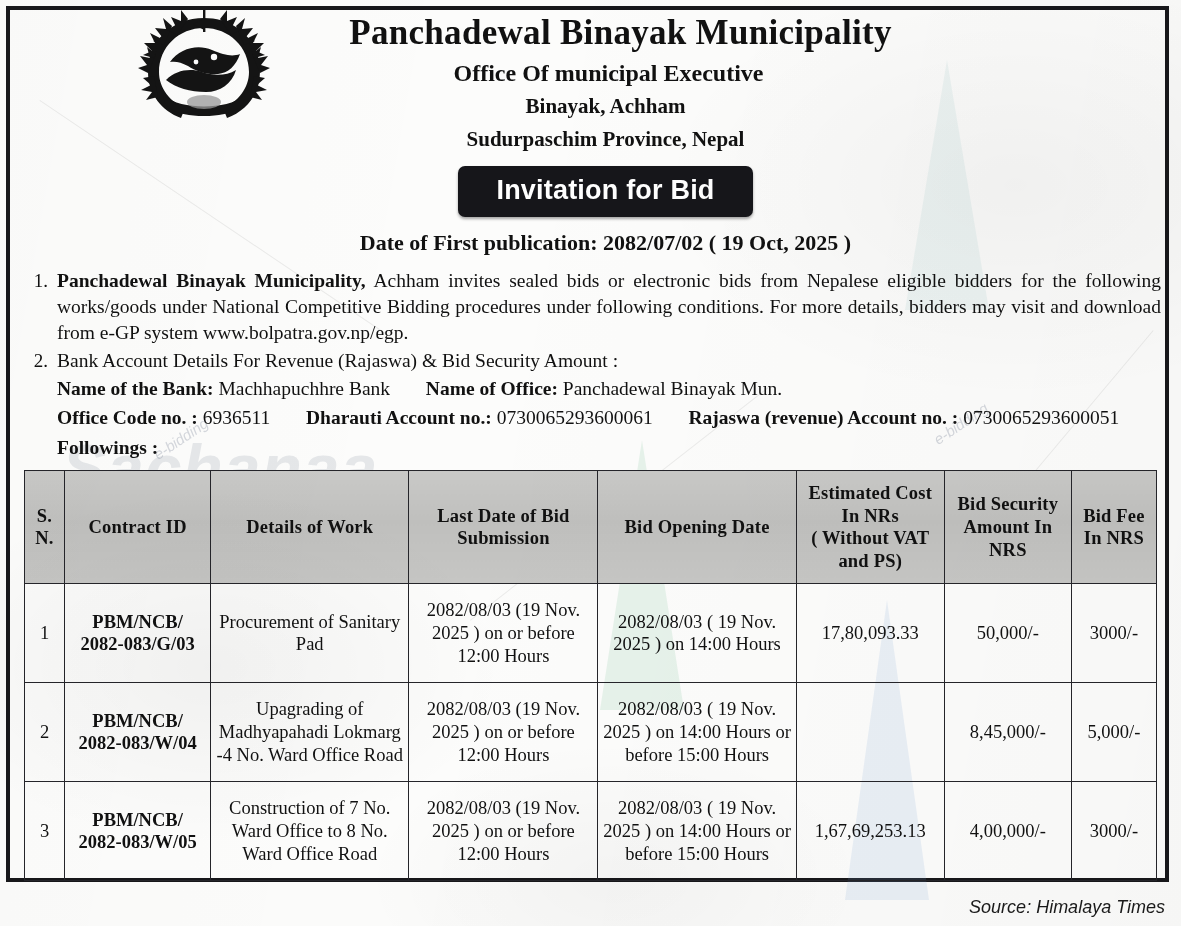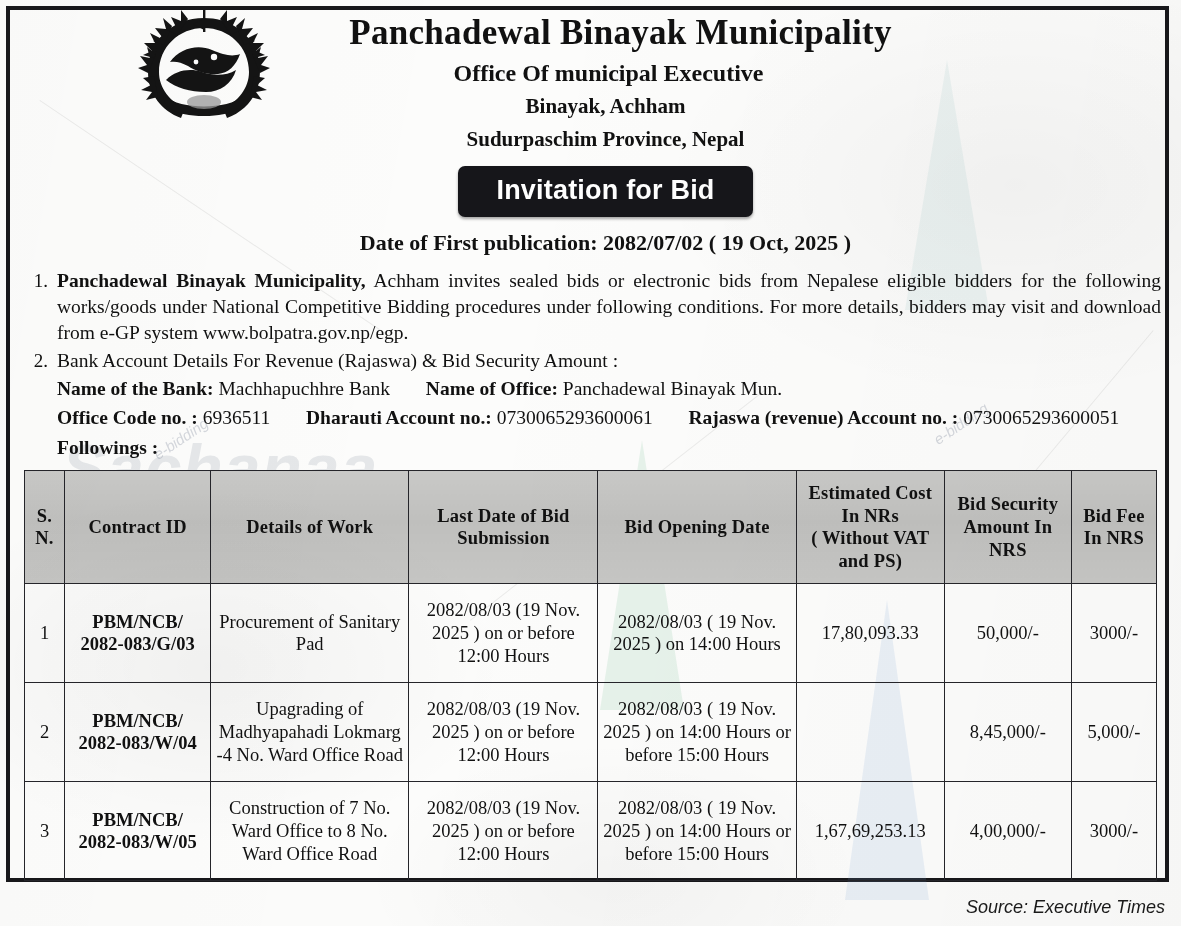--- a/index.html
+++ b/index.html
@@ -411,15 +411,15 @@
           <td>2082/08/03 (19 Nov. 2025 ) on or before 12:00 Hours</td>
           <td>2082/08/03 ( 19 Nov. 2025 ) on 14:00 Hours or before 15:00 Hours</td>
           <td>1,67,69,253.13</td>
           <td>4,00,000/-</td>
           <td>3000/-</td>
         </tr>
       </tbody>
     </table>
   </div>
 
-  <div class="source">Source: Executive Times</div>
+  <div class="source">Source: Himalaya Times</div>
 
 </div>
 
 </body></html>

